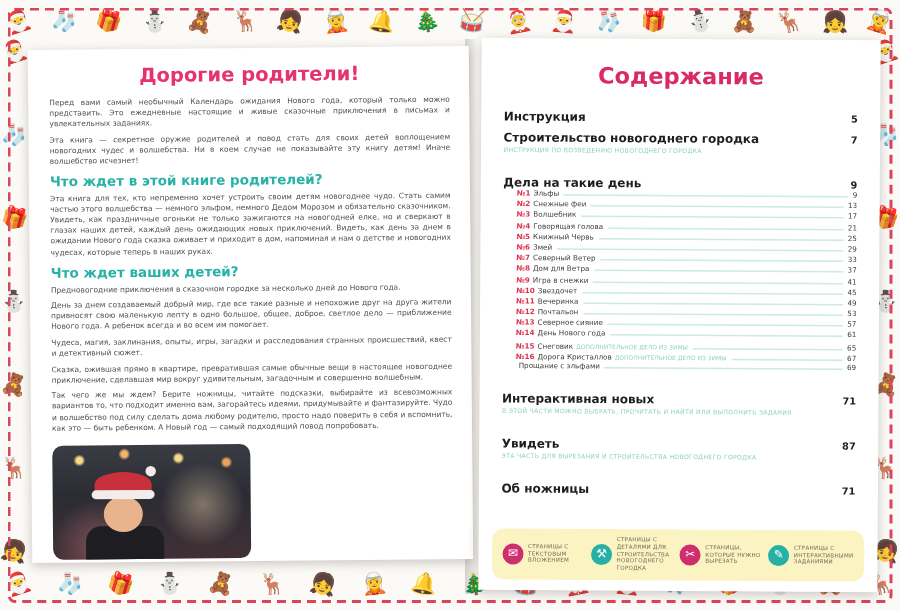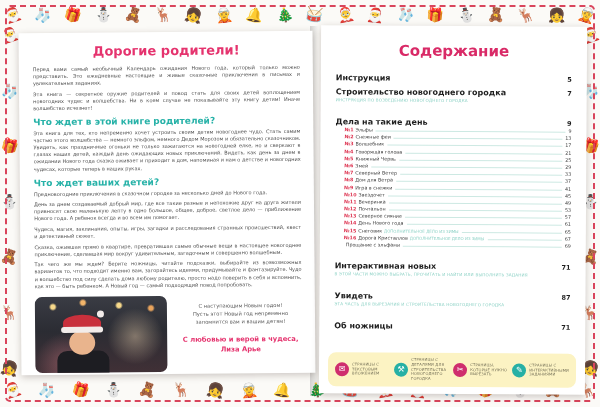--- a/index.html
+++ b/index.html
@@ -145,29 +145,20 @@
     <p>Так чего же мы ждем? Берите ножницы, читайте подсказки, выбирайте из всевозможных вариантов то, что подходит именно вам, загорайтесь идеями, придумывайте и фантазируйте. Чудо и волшебство под силу сделать дома любому родителю, просто надо поверить в себя и вспомнить, как это — быть ребенком. А Новый год — самый подходящий повод попробовать.</p>
     <div class="lp-bottom">
       <div class="photo">
         <div class="lights"></div>
         <div class="body"></div>
         <div class="face"></div>
         <div class="hat"></div>
         <div class="hat-trim"></div>
         <div class="pom"></div>
       </div>
-      <div class="lp-closing">
-        <div class="line">С наступающим Новым годом!</div>
-        <div class="line">Пусть этот Новый год непременно</div>
-        <div class="line">запомнится вам и вашим детям!</div>
-        <div class="lp-sign">
-          <div>С любовью и верой в чудеса,</div>
-          <div>Лиза Арье</div>
-        </div>
-      </div>
     </div>
   </div>
 
   <div class="page page-right rp">
     <div class="rp-title">Содержание</div>
 
     <div class="toc-h">
       <span class="hl">Инструкция</span>
       <span class="sp"></span>
       <span class="hp">5</span>

